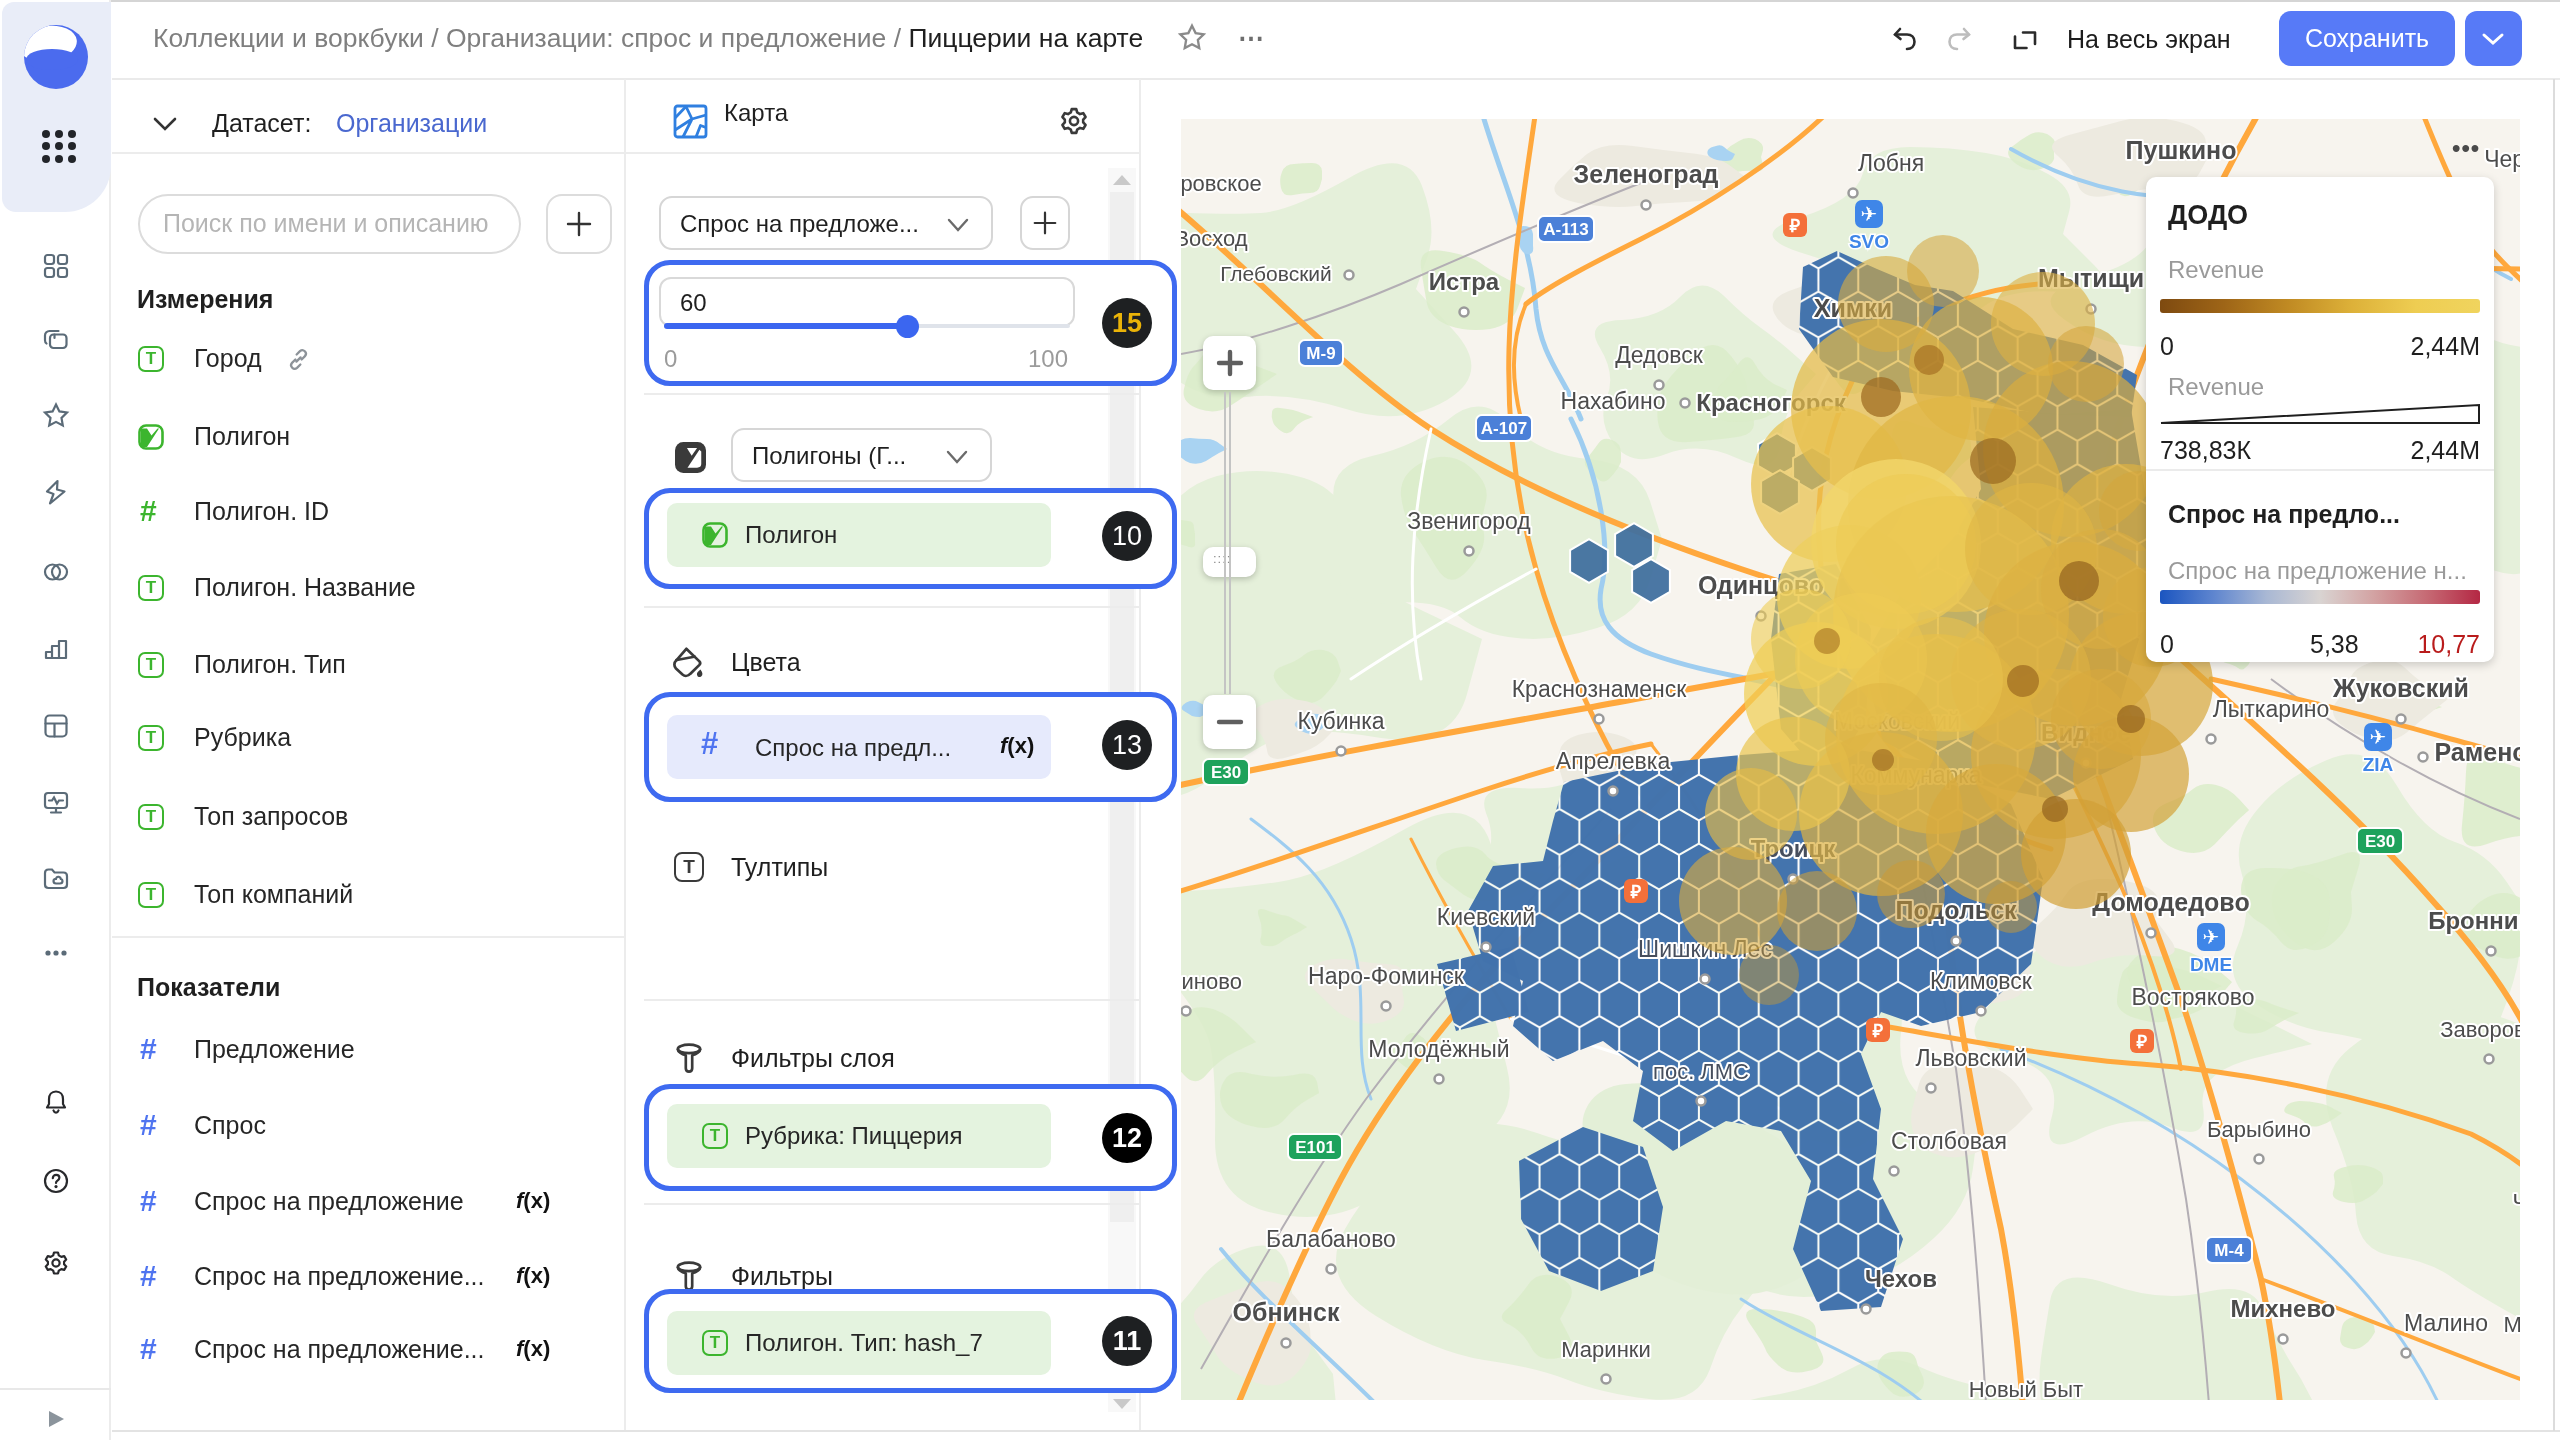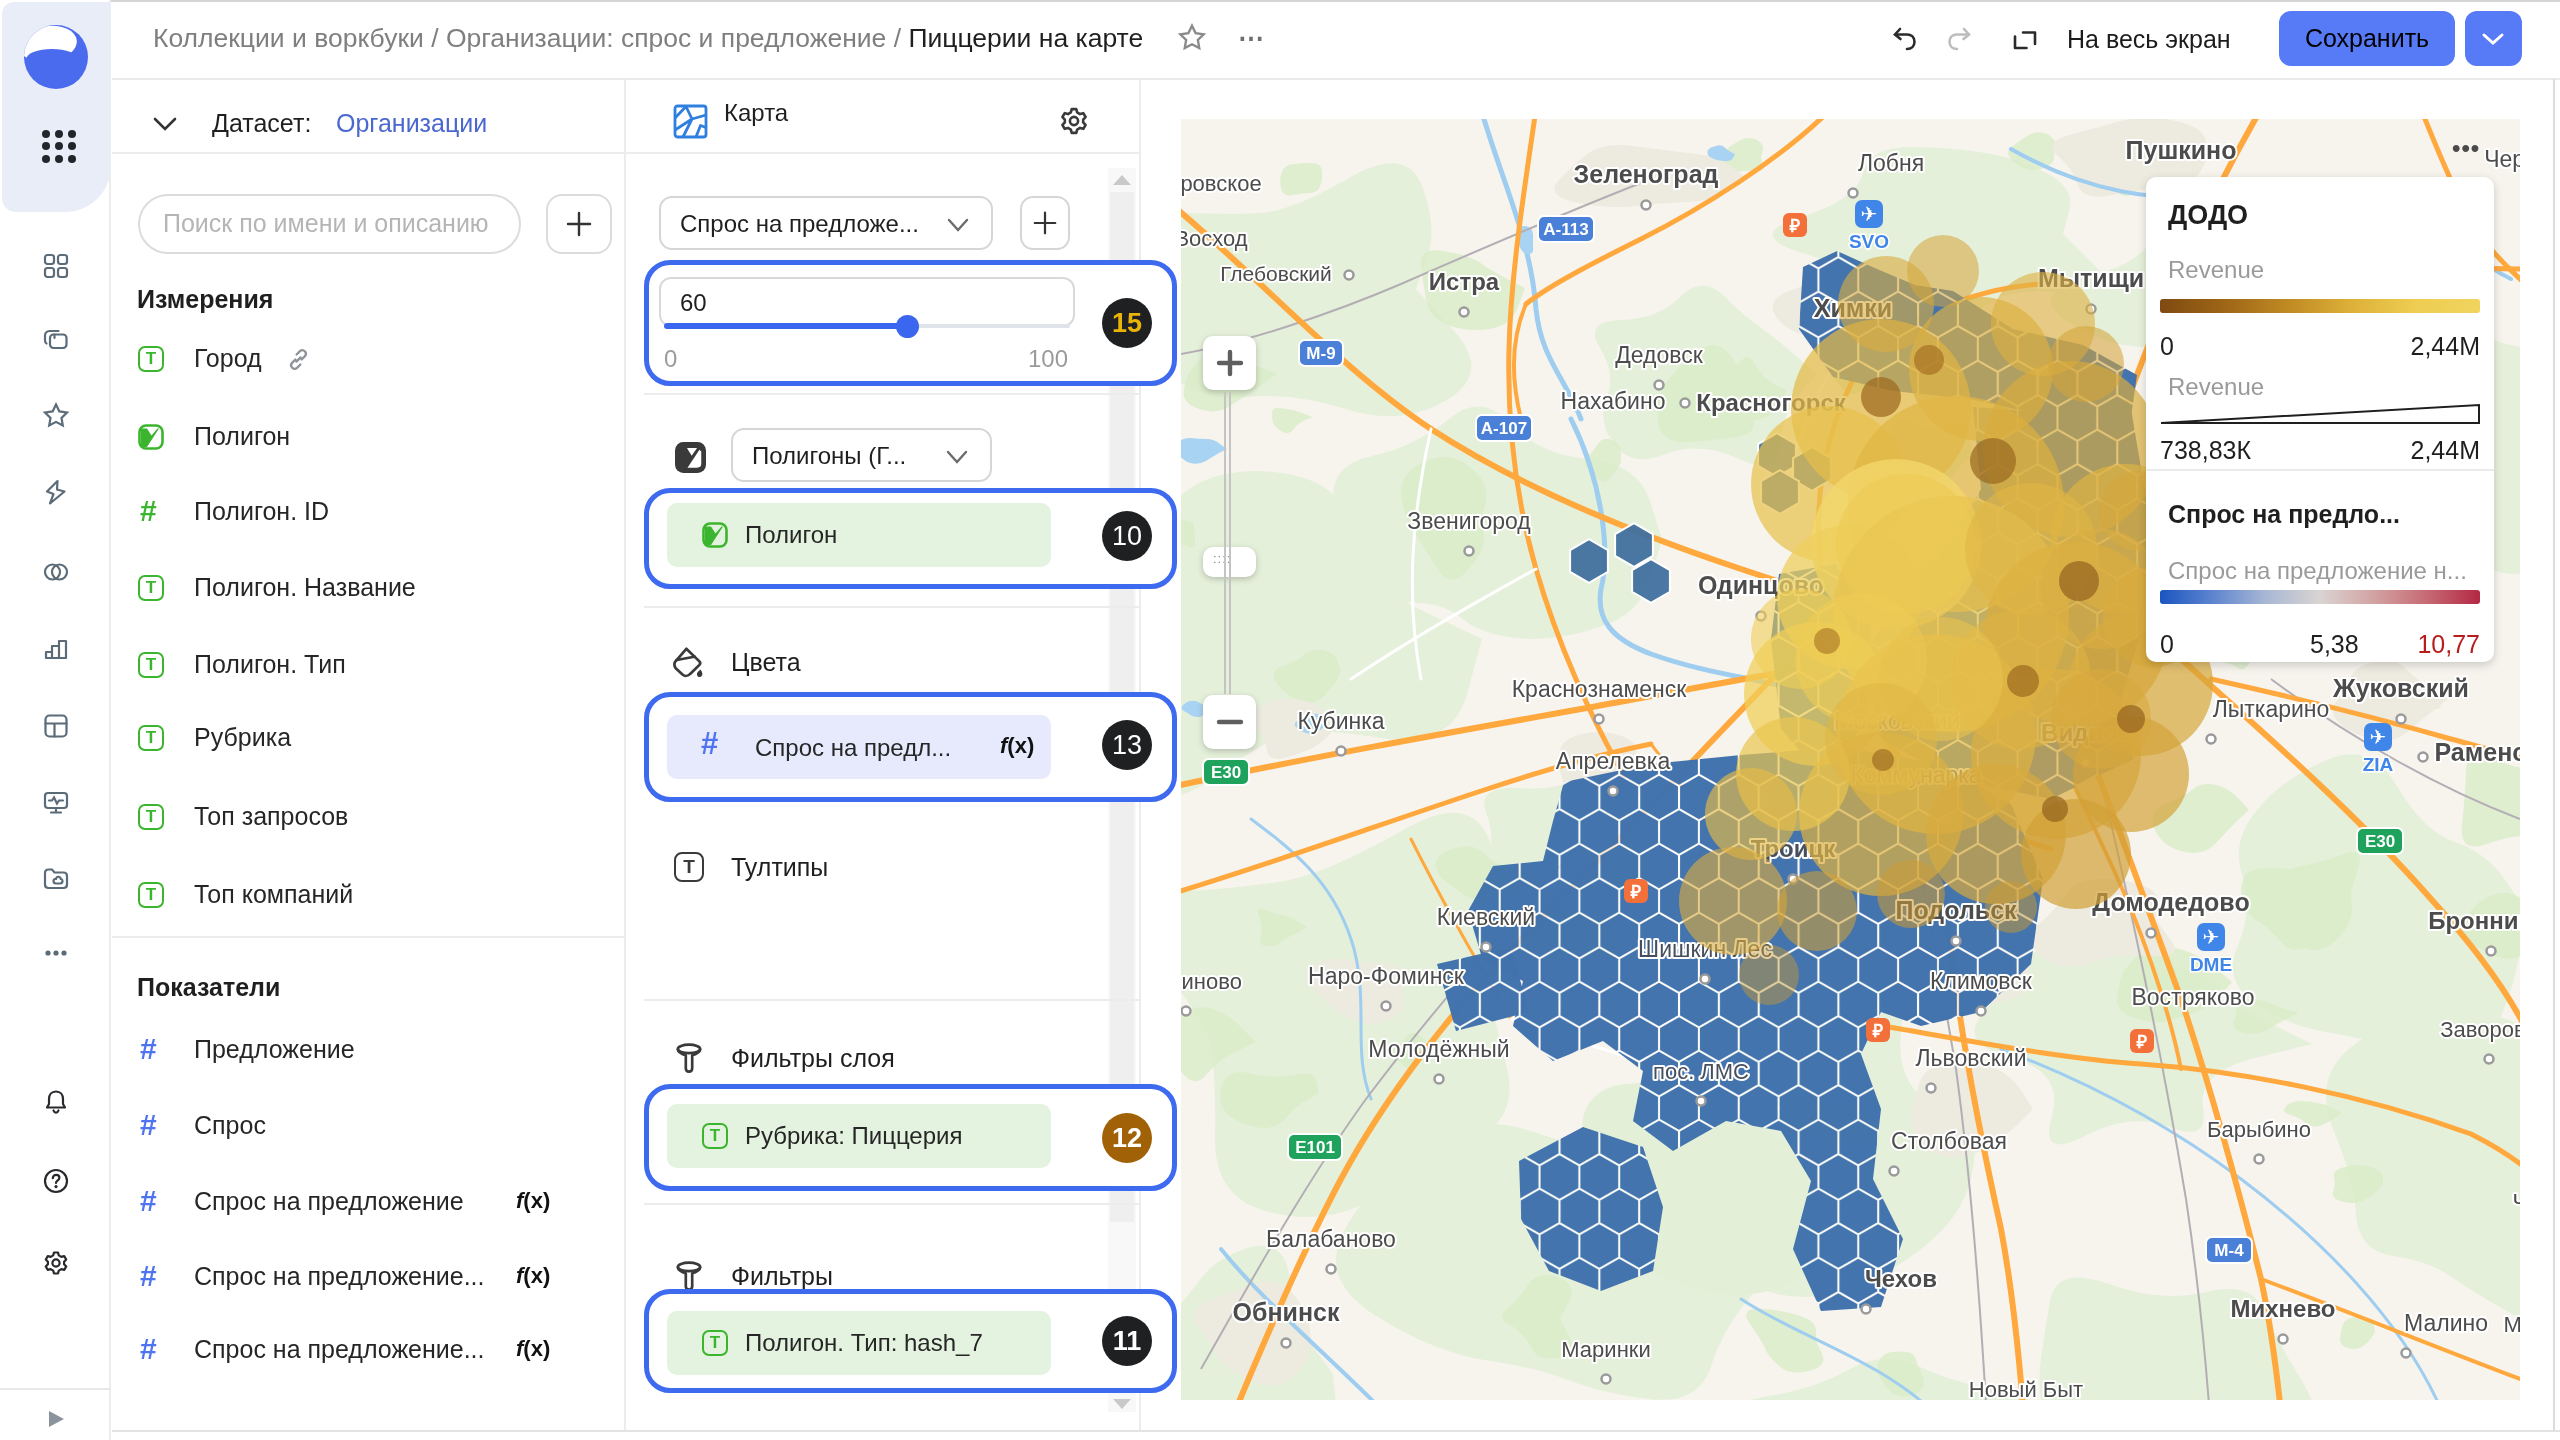--- a/index.html
+++ b/index.html
@@ -99,21 +99,21 @@
   </svg>
 <svg class="abs" style="left:1944px;top:24px" width="30" height="30" viewBox="0 0 30 30" fill="none" stroke="#bdbdbd" stroke-width="2.6" stroke-linecap="round">
     <path d="M20,5 L25,10.5 L19.5,15"></path>
     <path d="M24.5,10.5 L13,10.5 C8.5,10.5 5.5,13.5 5.5,17.8 C5.5,22 8.5,25 13,25"></path>
   </svg>
 <svg class="abs" style="left:2010px;top:25px" width="30" height="30" viewBox="0 0 30 30" fill="none" stroke="#2b2b2b" stroke-width="2.6" stroke-linecap="round" stroke-linejoin="round">
     <path d="M13,7.5 L25,7.5 L25,19"></path>
     <path d="M5,11.5 L5,23 L16.5,23"></path>
   </svg>
 <div class="abs txt" style="left:2067px;top:25px;font-size:25px;color:#1c1c1c">На весь экран</div>
-<div class="abs" style="left:2279px;top:11px;width:176px;height:55px;border-radius:12px;background:#577af7;color:#000000;font-size:25px;text-align:center;line-height:55px">Сохранить</div>
+<div class="abs" style="left:2279px;top:11px;width:176px;height:55px;border-radius:12px;background:#577af7;color:#ffffff;font-size:25px;text-align:center;line-height:55px">Сохранить</div>
 <div class="abs" style="left:2465px;top:11px;width:57px;height:55px;border-radius:12px;background:#577af7"></div>
 <svg class="abs" style="left:2479px;top:26px" width="28" height="26" viewBox="0 0 28 26" fill="none" stroke="#fff" stroke-width="3" stroke-linecap="round">
     <path d="M5,9 L14,17 L23,9"></path>
   </svg>
 <div class="abs" style="left:112px;top:78px;width:2448px;height:2px;background:#eaeaea"></div>
 <div class="abs" style="left:624px;top:79px;width:2px;height:1352px;background:#ececec"></div>
 <svg class="abs" style="left:152px;top:113px" width="26" height="22" viewBox="0 0 26 22" fill="none" stroke="#333" stroke-width="2.6" stroke-linecap="round">
     <path d="M3,6 L13,16 L23,6"></path>
   </svg>
 <div class="abs txt" style="left:212px;top:109px;font-size:25px;color:#1f1f1f">Датасет:</div>
@@ -237,21 +237,21 @@
 <div class="abs" style="left:644px;top:999px;width:496px;height:2px;background:#ececec"></div>
 <svg class="abs" style="left:674px;top:1042px" width="30" height="32" viewBox="0 0 28 30" fill="none" stroke="#3a3a3a" stroke-width="2.5" stroke-linejoin="round">
     <ellipse cx="14" cy="6.5" rx="10.5" ry="4"></ellipse>
     <path d="M3.5,6.5 C3.5,9 7,11.5 11,12.4 L11,24.5 C11,26.4 12.2,27.7 14,27.7 C15.8,27.7 17,26.4 17,24.5 L17,12.4 C21,11.5 24.5,9 24.5,6.5"></path>
   </svg>
 <div class="abs txt" style="left:731px;top:1044px;font-size:25px;color:#1f1f1f">Фильтры слоя</div>
 <div class="abs" style="left:644px;top:1084px;width:533px;height:107px;border:5px solid #3e6af0;border-radius:26px;background:#fff"></div>
 <div class="abs" style="left:667px;top:1104px;width:384px;height:64px;border-radius:10px;background:#e4f3df"></div>
 <div class="abs" style="left:702px;top:1123px;width:26px;height:26px;border:2.5px solid #3cb52e;border-radius:7px;color:#3cb52e;font-size:17px;font-weight:bold;text-align:center;line-height:21px">T</div>
 <div class="abs txt" style="left:745px;top:1122px;font-size:24px;color:#262626">Рубрика: Пиццерия</div>
-<div class="abs" style="left:1102px;top:1113px;width:50px;height:50px;border-radius:50%;background:#a16207;color:#fff;font-size:27px;font-weight:bold;text-align:center;line-height:50px">12</div>
+<div class="abs" style="left:1102px;top:1113px;width:50px;height:50px;border-radius:50%;background:#000000;color:#fff;font-size:27px;font-weight:bold;text-align:center;line-height:50px">12</div>
 <div class="abs" style="left:644px;top:1203px;width:496px;height:2px;background:#ececec"></div>
 <svg class="abs" style="left:674px;top:1260px" width="30" height="32" viewBox="0 0 28 30" fill="none" stroke="#3a3a3a" stroke-width="2.5" stroke-linejoin="round">
     <ellipse cx="14" cy="6.5" rx="10.5" ry="4"></ellipse>
     <path d="M3.5,6.5 C3.5,9 7,11.5 11,12.4 L11,24.5 C11,26.4 12.2,27.7 14,27.7 C15.8,27.7 17,26.4 17,24.5 L17,12.4 C21,11.5 24.5,9 24.5,6.5"></path>
   </svg>
 <div class="abs txt" style="left:731px;top:1262px;font-size:25px;color:#1f1f1f">Фильтры</div>
 <div class="abs" style="left:644px;top:1289px;width:533px;height:104px;border:5px solid #3e6af0;border-radius:26px;background:#fff"></div>
 <div class="abs" style="left:667px;top:1311px;width:384px;height:64px;border-radius:10px;background:#e4f3df"></div>
 <div class="abs" style="left:702px;top:1330px;width:26px;height:26px;border:2.5px solid #3cb52e;border-radius:7px;color:#3cb52e;font-size:17px;font-weight:bold;text-align:center;line-height:21px">T</div>
 <div class="abs txt" style="left:745px;top:1329px;font-size:24px;color:#262626">Полигон. Тип: hash_7</div>

